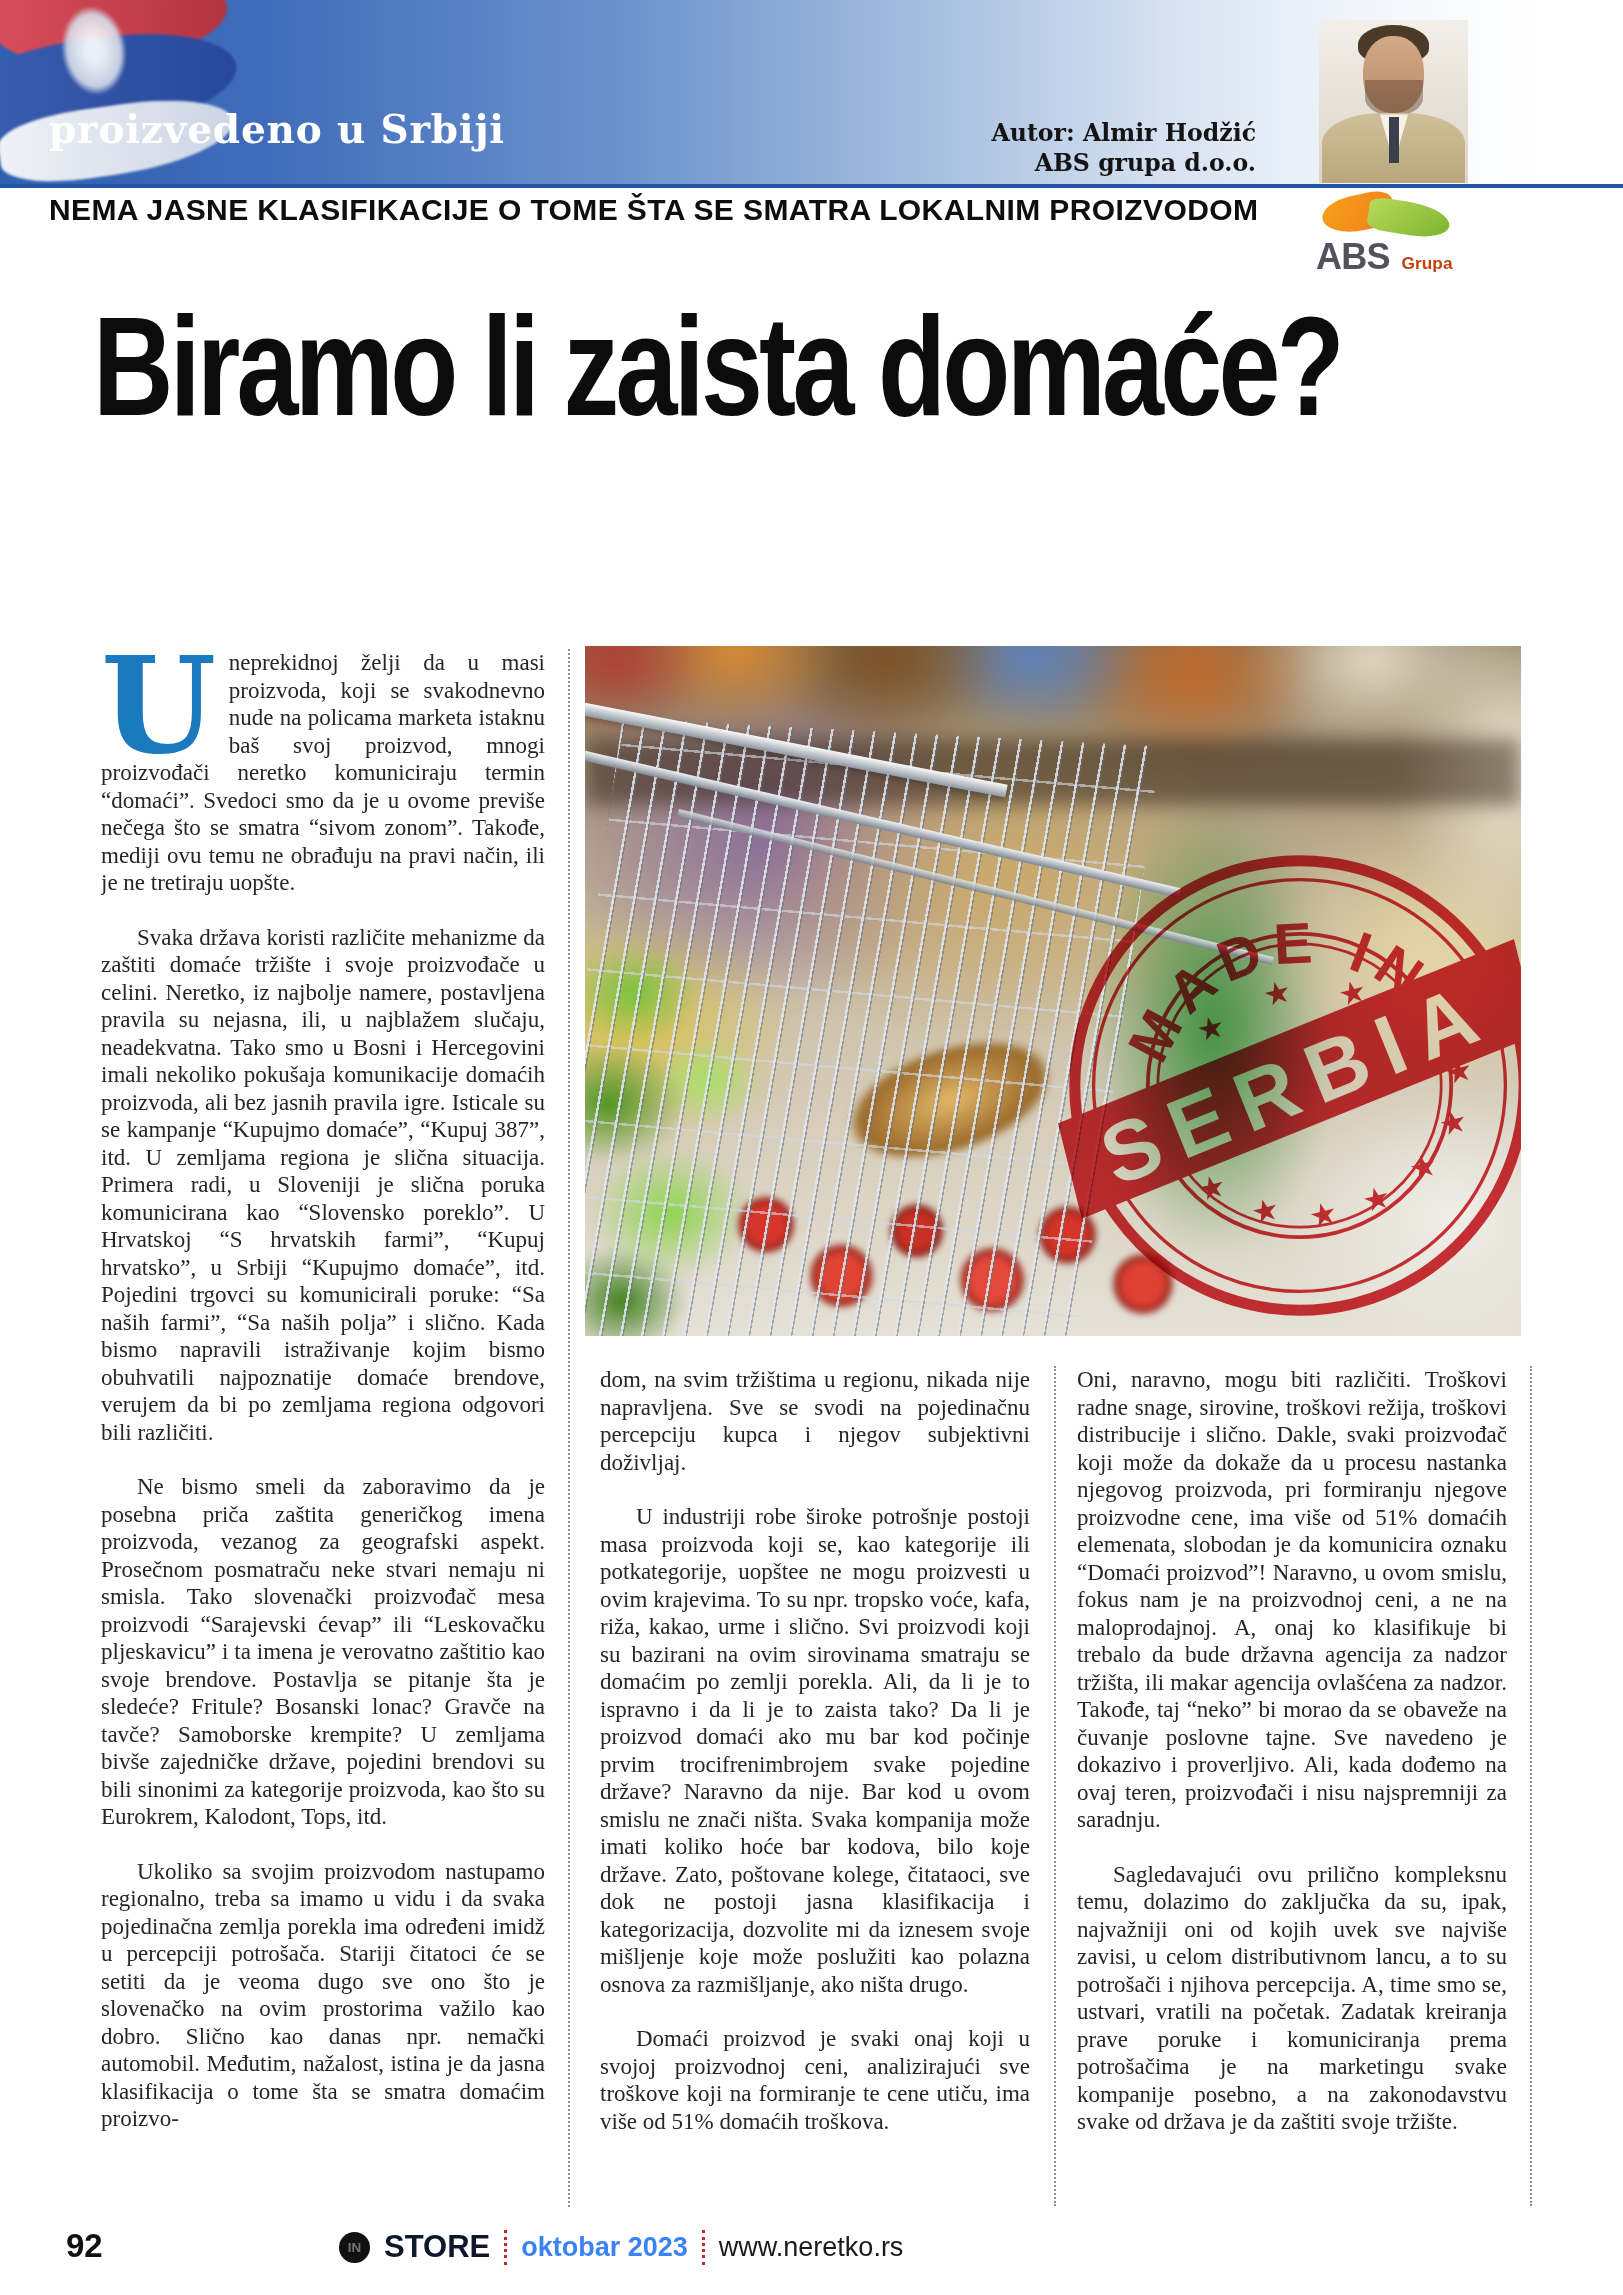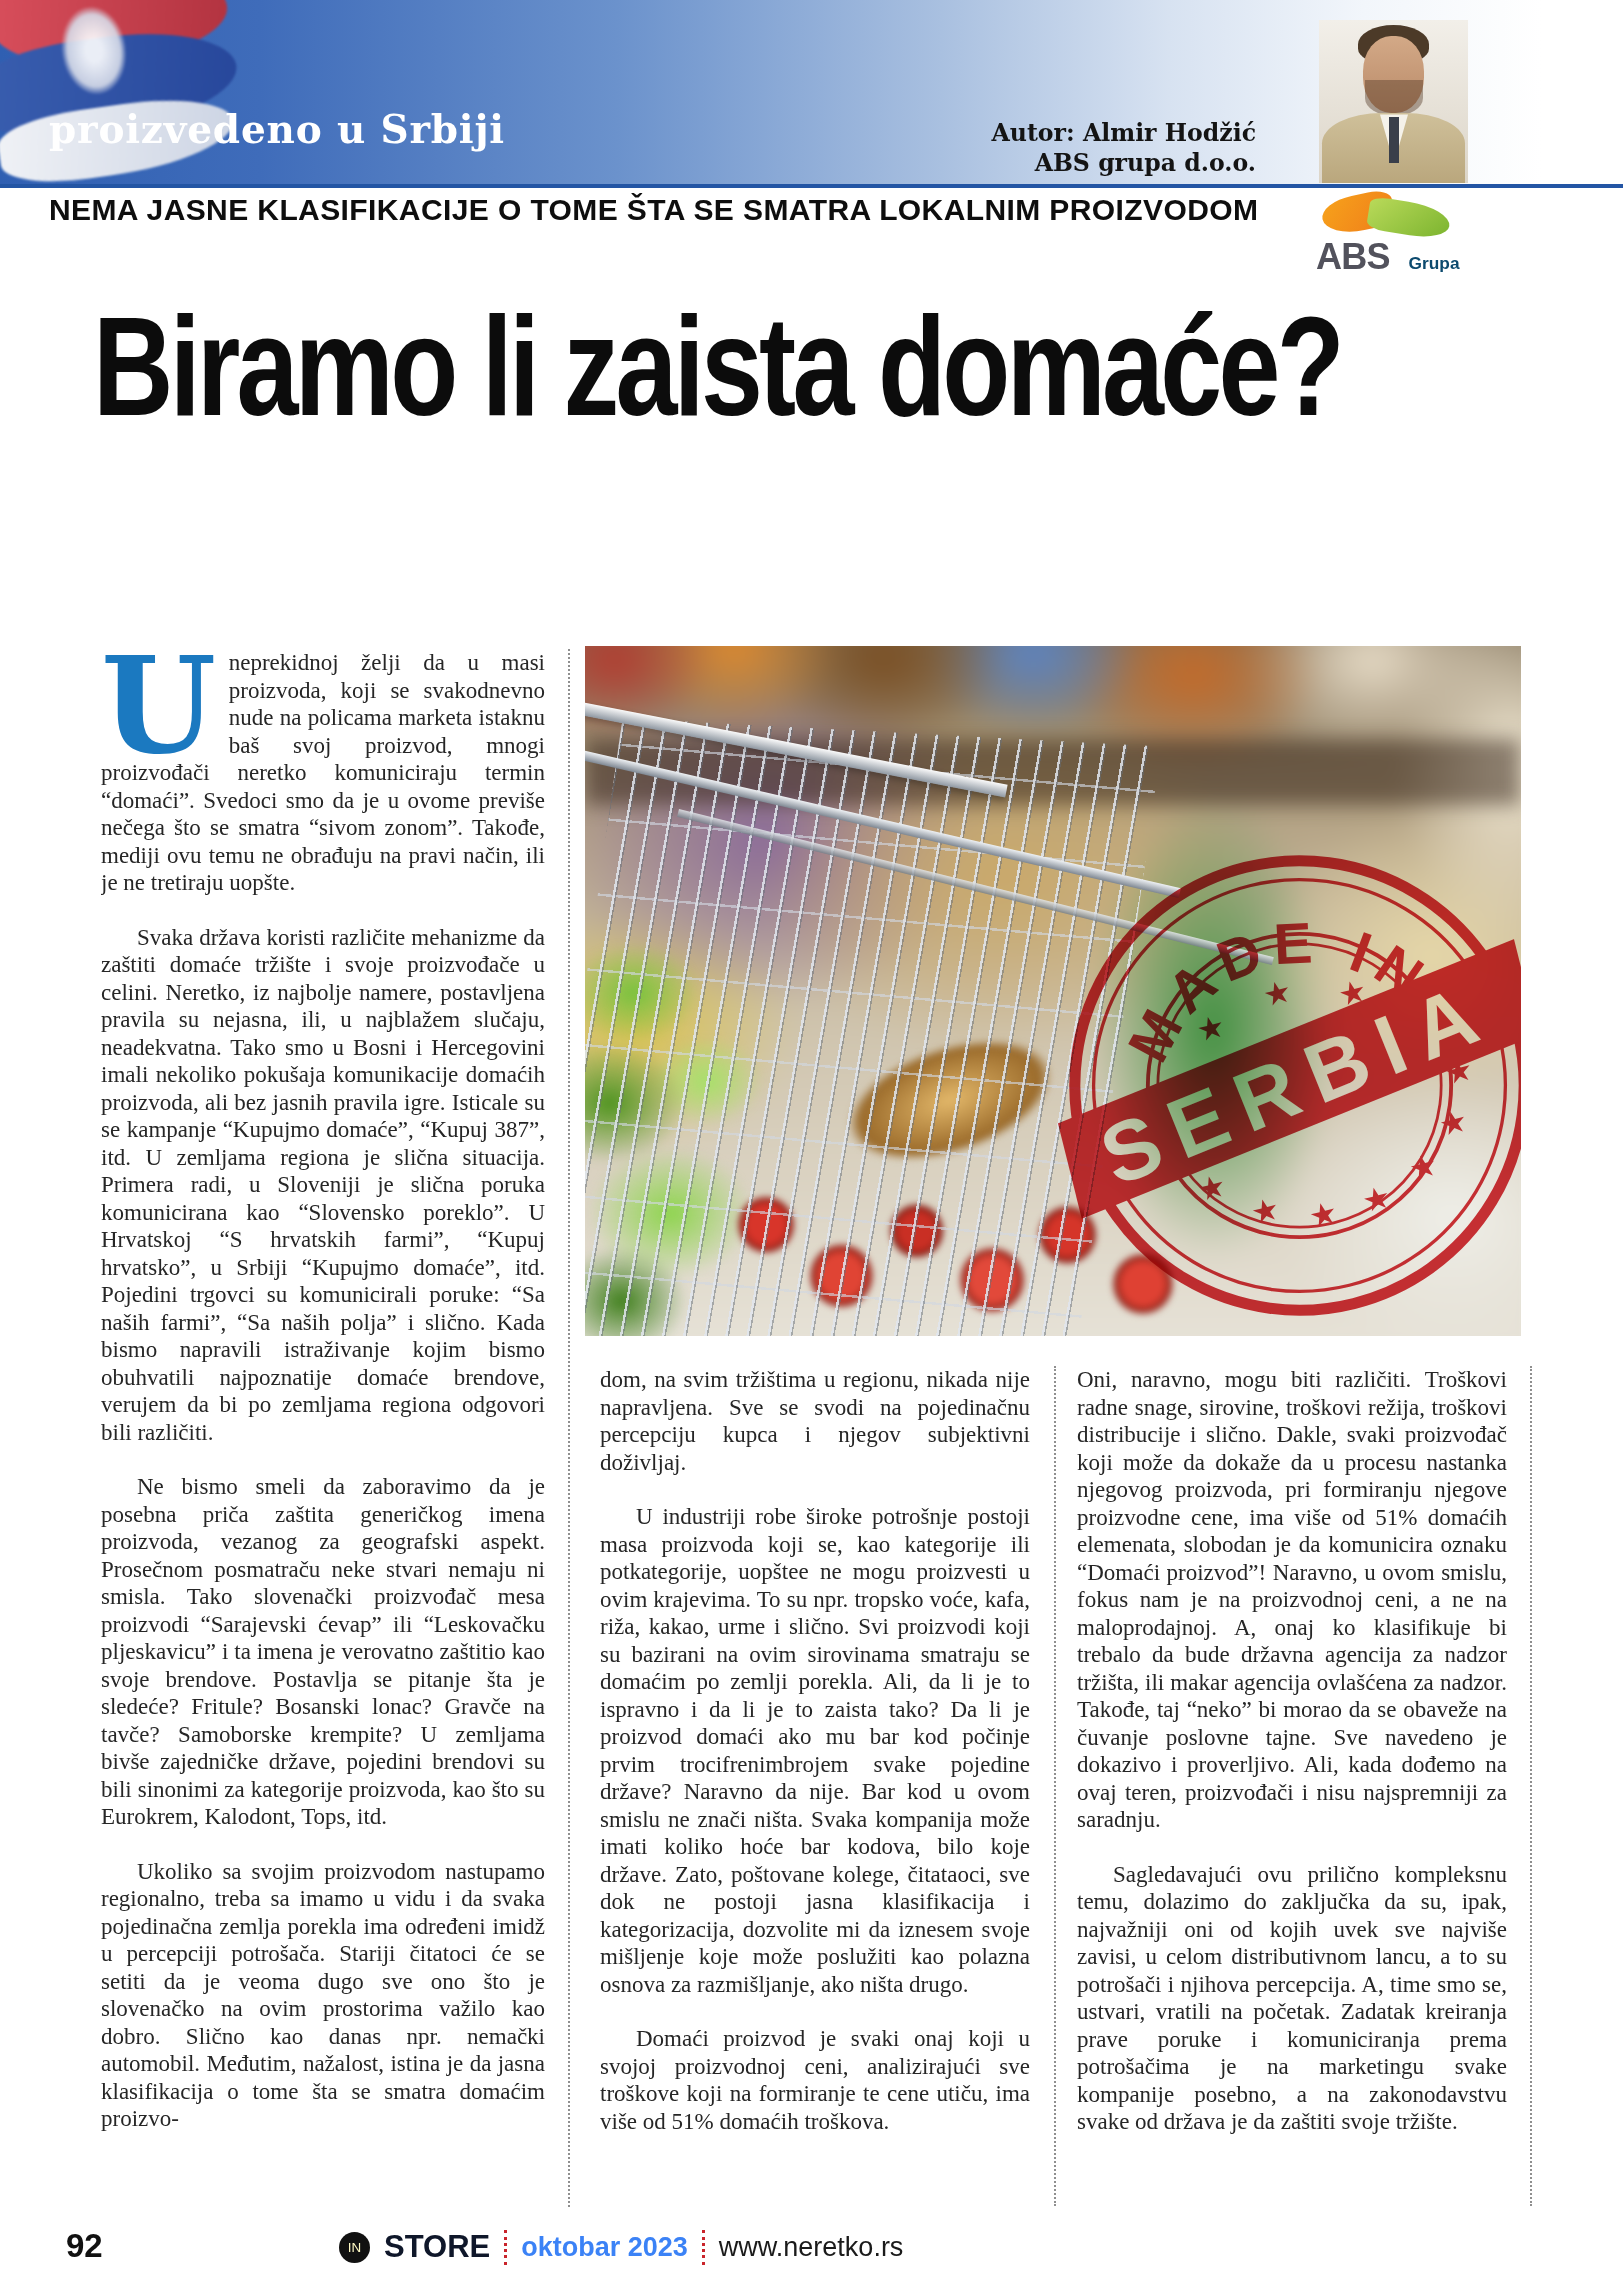--- a/index.html
+++ b/index.html
@@ -33,21 +33,21 @@
   .pt-tie{left:70px;top:97px;width:10.2px;height:46px;background:#3a3f4a;}
   
   .abs-logo{position:absolute;left:1316px;top:193px;width:157px;height:79px;}
   .swoosh{position:relative;width:100%;height:41px;}
   .sw-orange{position:absolute;left:6.3px;top:1.6px;width:72px;height:36px;transform:rotate(-12deg);
     background:linear-gradient(135deg,#f7a21b,#ef7d1a);border-radius:60% 40% 20% 70%;}
   .sw-green{position:absolute;left:52px;top:9.4px;width:82px;height:33px;transform:rotate(9deg);
     background:linear-gradient(135deg,#bada5a,#7ab32e);border-radius:30% 70% 60% 30%;}
   .abs-text{margin-top:1.6px;white-space:nowrap;}
   .abs-abs{font-weight:700;font-size:36px;color:#52525c;letter-spacing:-0.8px;}
-  .abs-grupa{font-weight:700;font-size:17.3px;color:#0c4a6e;margin-left:19px;}
+  .abs-grupa{font-weight:700;font-size:17.3px;color:#c2410c;margin-left:12px;}
 
   
   .headline{position:absolute;left:93px;top:292px;width:1885px;
     font-weight:900;font-size:141px;line-height:1.05;letter-spacing:-4.7px;color:#0c0c0c;
     transform:scaleX(0.79);transform-origin:left top;}
   .lede{position:absolute;left:99px;top:499px;width:1423px;
     font-weight:700;font-size:30px;line-height:39px;letter-spacing:-0.2px;color:#23242c;}
 
   
   .col{position:absolute;top:649px;font-family:"Liberation Serif",serif;font-size:23px;line-height:27.5px;
@@ -105,22 +105,22 @@
   .rimC{left:94px;top:163px;width:613px;height:7.9px;background:linear-gradient(#e4e8ec,#76808a);
     transform:rotate(14deg);transform-origin:left top;opacity:.85;}
   .mesh{left:-7.9px;top:86px;width:542px;height:628px;transform:skewX(-5deg) rotate(3deg);opacity:.9;background:
     repeating-linear-gradient(92deg,rgba(225,230,238,.95) 0 2.4px,rgba(100,110,122,.55) 2.4px 3.9px,rgba(0,0,0,0) 3.9px 21px),
     repeating-linear-gradient(2deg,rgba(210,216,226,.7) 0 2.4px,rgba(0,0,0,0) 2.4px 75px);}
   .stamp{left:471px;top:196px;width:487px;height:487px;transform:rotate(-14deg);opacity:.93;mix-blend-mode:multiply;}
 
   
   .page-number{position:absolute;left:66px;top:2227px;font-weight:900;font-size:33px;color:#111;}
   .footer-center{position:absolute;left:339px;top:2229px;display:flex;align-items:center;gap:14px;}
-  .in-circle{width:31px;height:31px;border-radius:50%;background:#111;color:#fef9c3;display:flex;
-    align-items:center;justify-content:center;font-weight:400;font-size:13.4px;letter-spacing:0;}
+  .in-circle{width:31px;height:31px;border-radius:50%;background:#111;color:#737373;display:flex;
+    align-items:center;justify-content:center;font-weight:700;font-size:13.4px;letter-spacing:0;}
   .store{font-weight:900;font-size:31px;color:#0f172a;letter-spacing:0;}
   .fsep{height:35px;border-left:3.9px dotted #c9242b;}
   .issue{font-weight:700;font-size:27px;color:#3b82f6;}
   .site{font-weight:400;font-size:27px;color:#1a1a1a;text-decoration:none;}
 </style>
 </head>
 <body>
 
 <div class="page">
 

